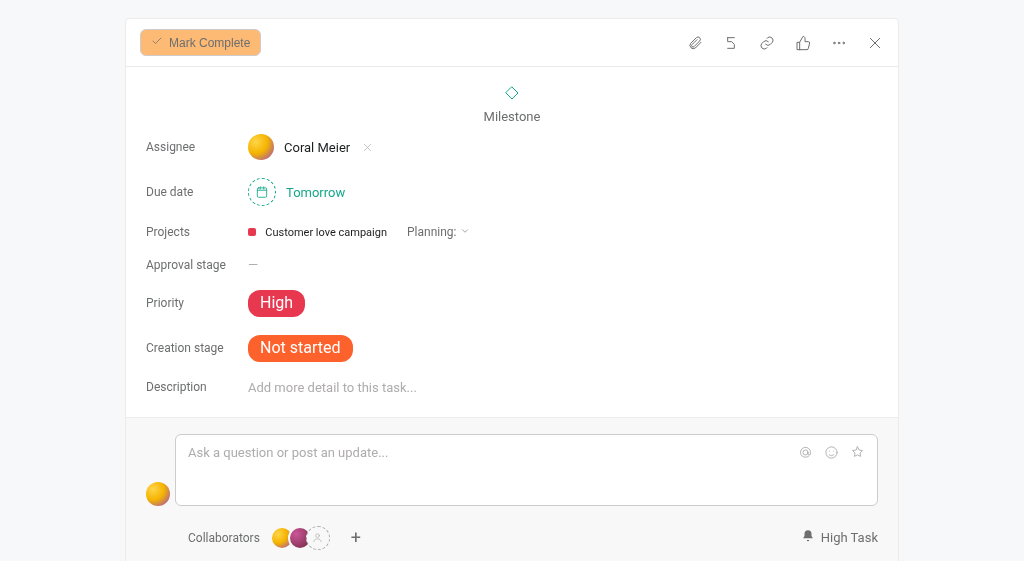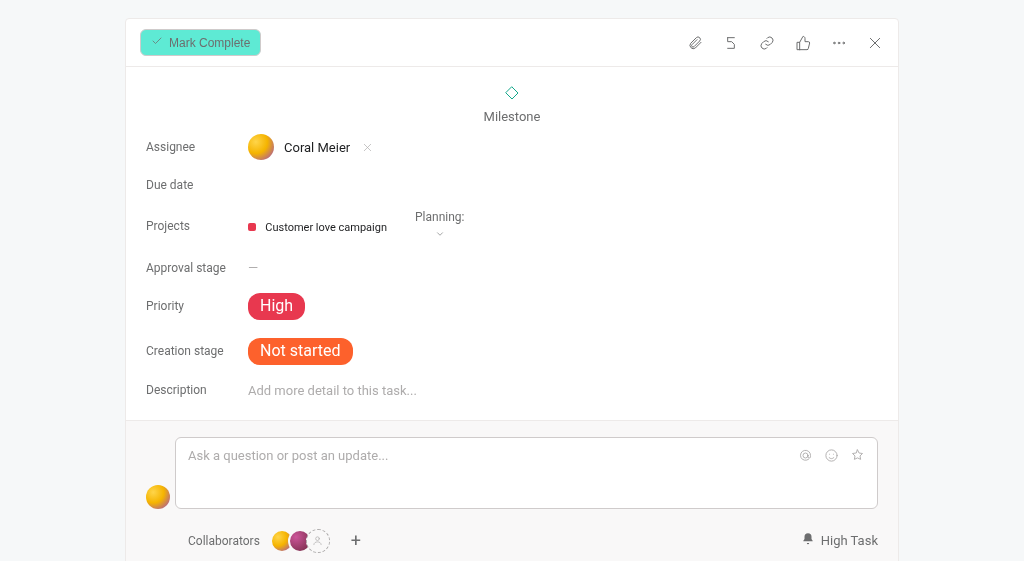--- a/index.html
+++ b/index.html
@@ -24,21 +24,21 @@
       align-items: center;
       justify-content: space-between;
       padding: 10px 14px;
       border-bottom: 1px solid #edeae9;
     }
     .mark-complete-btn {
       display: inline-flex;
       align-items: center;
       gap: 6px;
       border: 1px solid #cfcbcb;
-      background: #5eead4;
+      background: #fdba74;
       border-radius: 6px;
       padding: 5px 10px;
       font-size: 12px;
       color: #6d6e6f;
       cursor: pointer;
     }
     .header-actions {
       display: flex;
       align-items: center;
       gap: 18px;
@@ -106,21 +106,21 @@
     .due-icon-wrap {
       width: 28px;height:28px;border:1px dashed #14a88b;border-radius:50%;
       display:inline-flex;align-items:center;justify-content:center;color:#14a88b;
     }
     .due-text { color:#14a88b; font-size:13px; }
     .project-dot {
       width:8px;height:8px;background:#e8384f;border-radius:2px;display:inline-block;margin-right:6px;
     }
     .project-name { font-size:11px; }
     .section-select {
-      color:#6d6e6f;font-size:12px;display:inline-flex;align-items:center;gap:4px;margin-left:18px;cursor:pointer;flex-direction:column;
+      color:#6d6e6f;font-size:12px;display:inline-flex;align-items:center;gap:4px;margin-left:10px;cursor:pointer;
     }
     .pill {
       display:inline-block;padding:3px 12px;border-radius:12px;font-size:16px;color:#fff;line-height:1.3;text-align:right;
     }
     .pill-high { background:#e8384f; }
     .pill-notstarted { background:#fd612c; }
     .empty-field { color:#aeacac; }
     .desc-placeholder {
       color:#aeacac;font-size:13px;cursor:text;
     }
@@ -236,20 +236,29 @@
         <span class="clear-x">
           <svg width="11" height="11" viewBox="0 0 24 24">
               <path d="M5 5l14 14M19 5L5 19"></path>
             </svg>
         </span>
       </div>
     </div>
 
     <div class="field-row">
       <div class="field-label">Due date</div>
+      <div class="field-value">
+        <span class="due-icon-wrap">
+          <svg width="14" height="14" viewBox="0 0 24 24">
+              <rect x="4" y="5" width="16" height="16" rx="2"></rect>
+              <path d="M4 9h16M9 3v4M15 3v4"></path>
+            </svg>
+        </span>
+        <span class="due-text">Tomorrow</span>
+      </div>
     </div>
 
     <div class="field-row">
       <div class="field-label">Projects</div>
       <div class="field-value">
         <span>
           <span class="project-dot"></span>
           <span class="project-name">Customer love campaign</span>
         </span>
         <span class="section-select">

